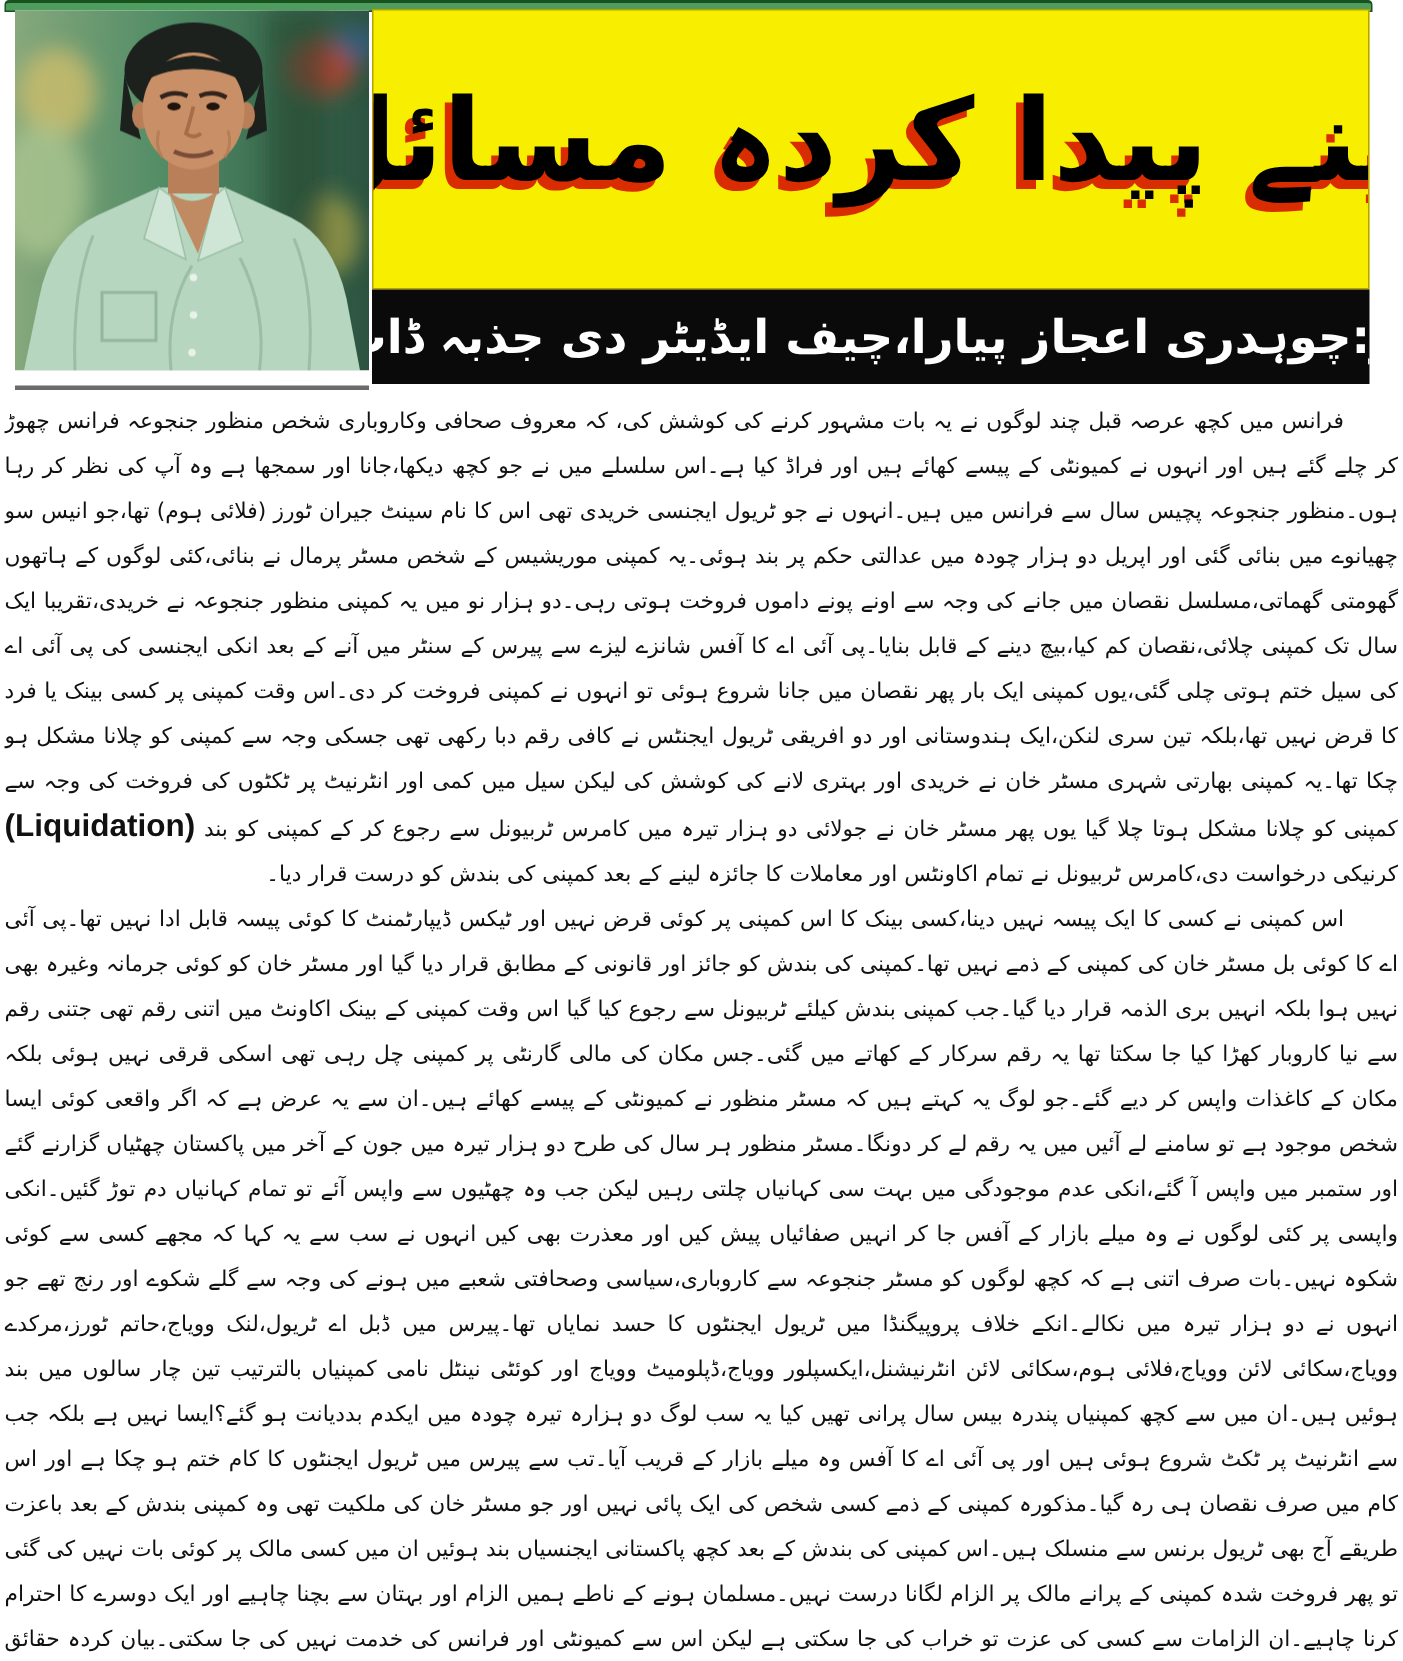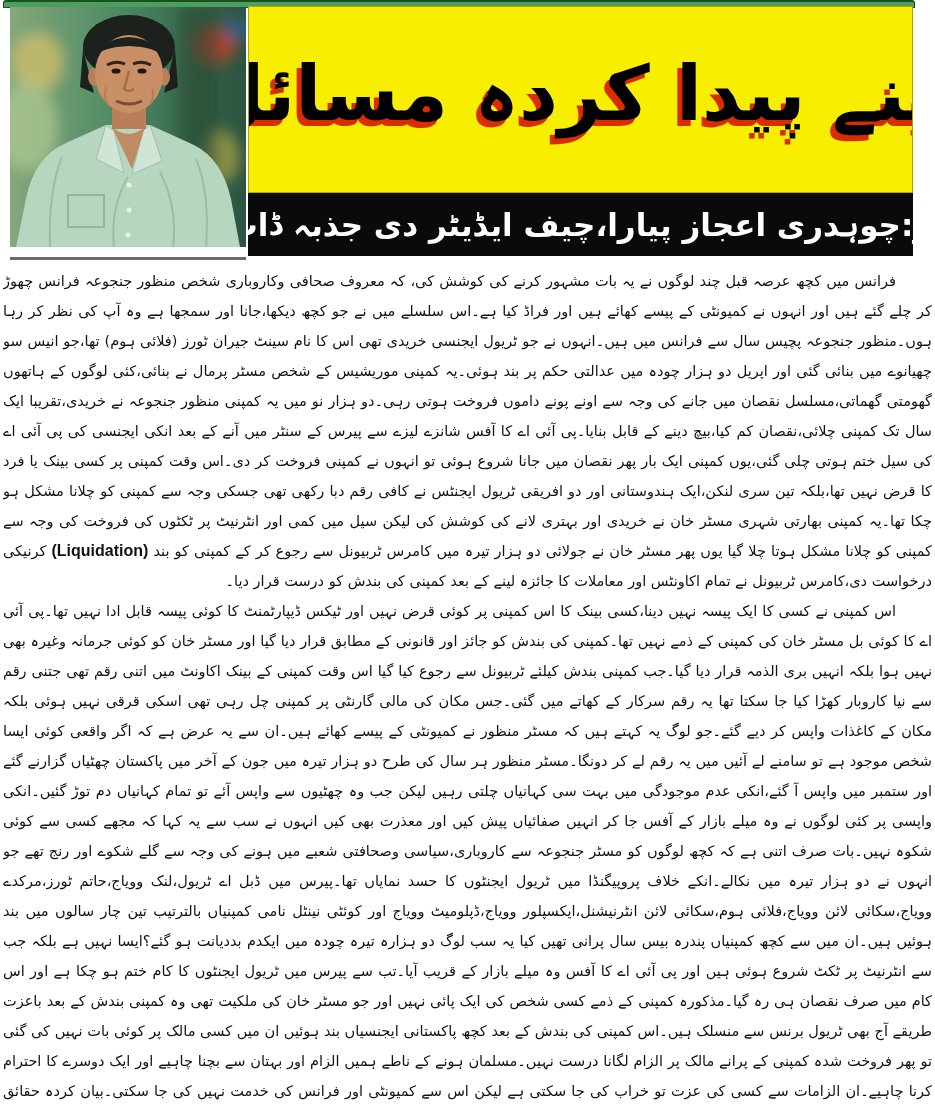--- a/index.html
+++ b/index.html
@@ -42,21 +42,21 @@
     font-size:31px;font-weight:bold;
   }
   .article{
     position:absolute;left:3px;top:266px;width:929px;height:838px;
     overflow:hidden;
     direction:rtl;text-align:justify;
     color:var(--body-text,#111);
     font-size:14.5px;line-height:30px;
   }
   .article p{margin:0;text-indent:36px;}
-  .article b{font-family:"Liberation Sans",sans-serif;font-size:16px;}
+  .article b{font-family:"Liberation Sans",sans-serif;font-size:21px;}
 </style>
 </head>
 <body>
 
 <div class="page" style="--page-bg: #ffffff; --top-strip: #4f9c5f; --banner-bg: #f8ee00; --title-text: #000000; --title-shadow: #d92c00; --byline-bg: #0a0a0a; --byline-text: #ffffff; --body-text: #111111; --photo-shirt: #b7d6bf; --photo-background: #4e8a64;">
 
   <div class="top-strip"></div>
 
   <div class="photo-wrap">
     <svg width="236" height="247" viewBox="0 0 236 247">

